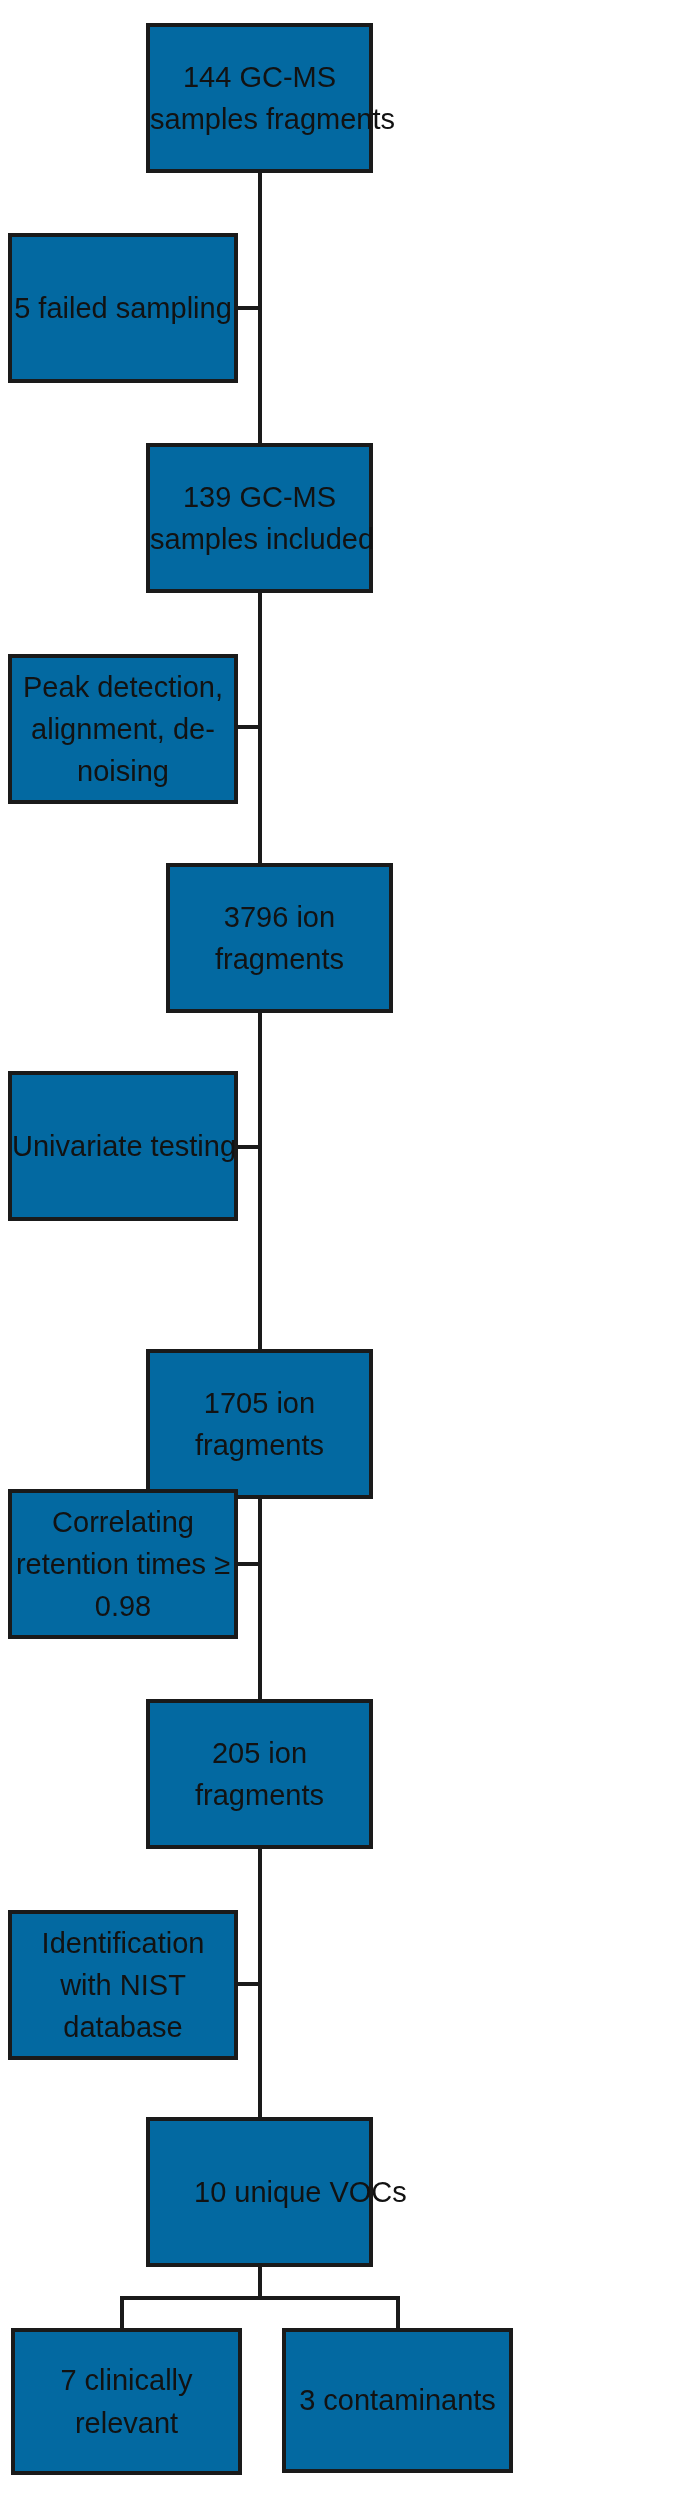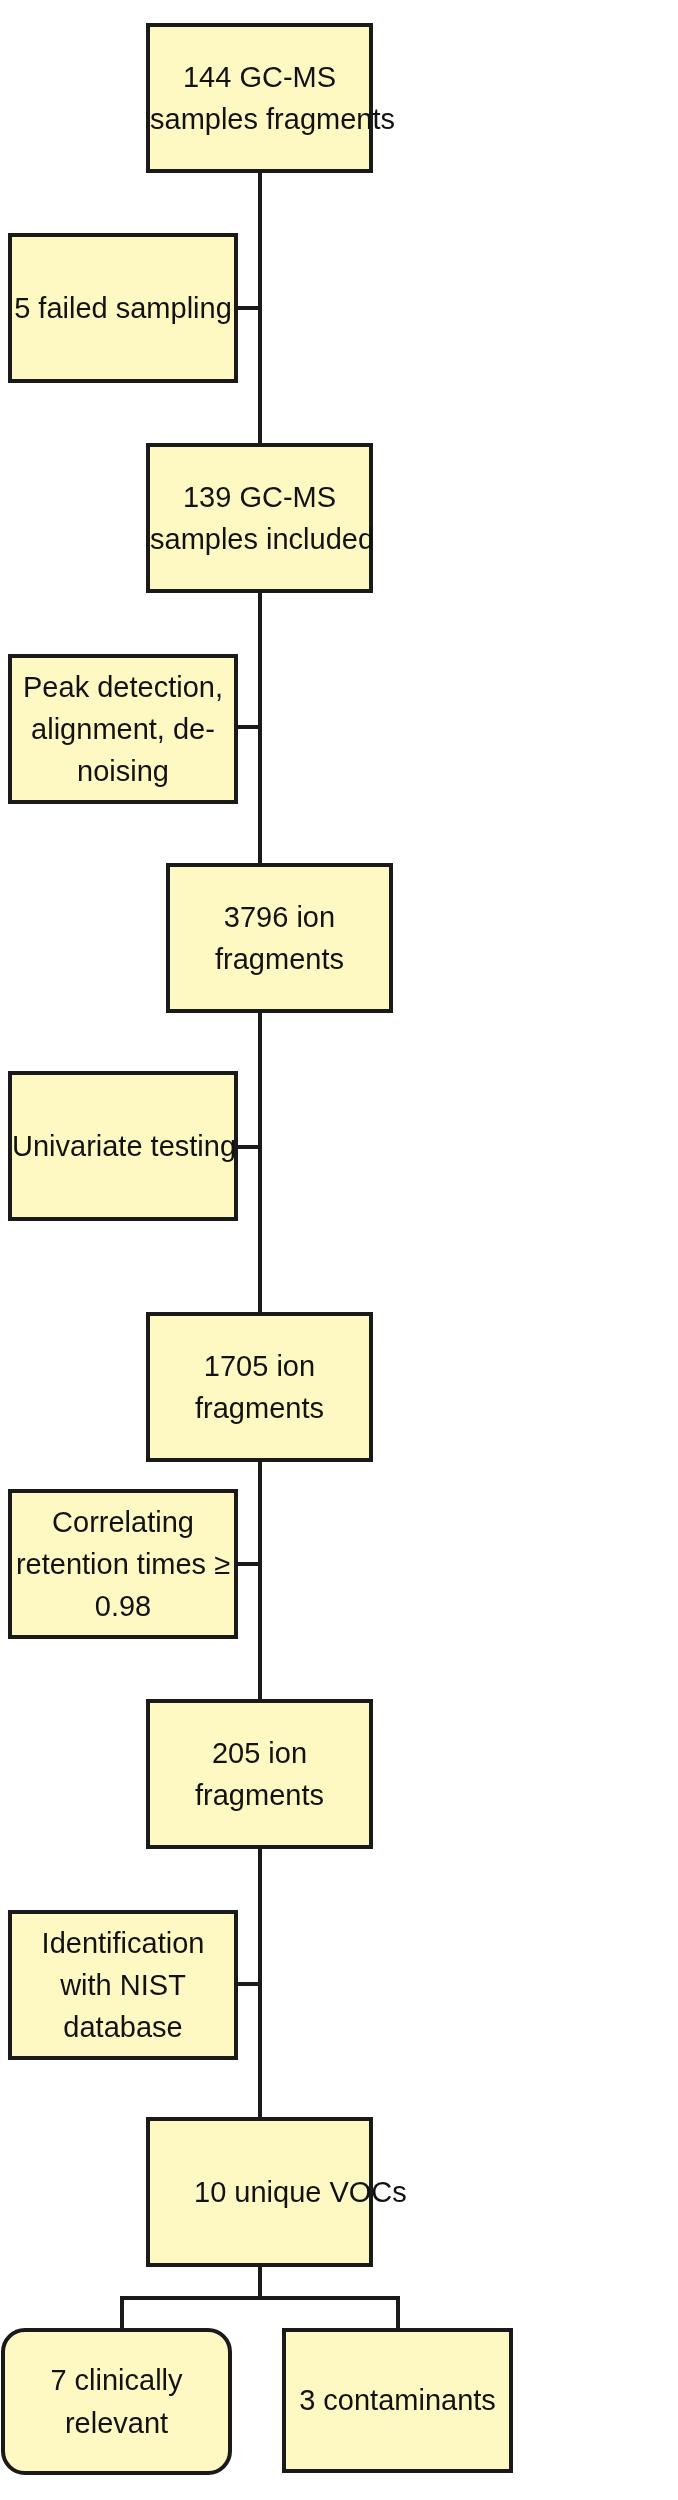--- a/index.html
+++ b/index.html
@@ -2,36 +2,36 @@
 <html><head>
 <meta charset="utf-8">
 <style>
   html,body{margin:0;padding:0;background:#ffffff;}
   .canvas{
     position:relative;width:678px;height:2500px;background:#ffffff;
     font-family:"Liberation Sans",sans-serif;color:#151515;overflow:hidden;
   }
   .line{position:absolute;background:#1a1a1a;}
   .box{
-    position:absolute;box-sizing:border-box;background:#fef9c3;
+    position:absolute;box-sizing:border-box;background:#0369a1;
     border:4px solid #1a1a1a;display:flex;align-items:center;justify-content:center;
     text-align:center;
   }
   .box-text{width:100%;font-size:29px;line-height:1.45;color:#121212;}
   .box-text span{display:block;white-space:nowrap;}
   
   .main{left:146px;width:227px;height:150px;}
   .m1{top:23px;}  .m2{top:443px;} .m3{top:863px;margin-left:20px;}
-  .m4{top:1312px;}.m5{top:1699px;text-align:center;}.m6{top:2117px;padding-left:44px;}
+  .m4{top:1349px;}.m5{top:1699px;text-align:center;}.m6{top:2117px;padding-left:44px;}
   
   .side{left:8px;width:230px;height:150px;}
   .s1{top:233px;} .s2{top:654px;} .s3{top:1071px;}
   .s4{top:1489px;}.s5{top:1910px;}
   
-  .o1{left:1px;top:2328px;width:231px;height:147px;border-radius:24px;}
+  .o1{left:11px;top:2328px;width:231px;height:147px;}
   .o2{left:282px;top:2328px;width:231px;height:145px;}
 </style>
 </head>
 <body>
 
 <div class="canvas">
 
   <div class="line" style="left:258px;top:173px;width:4px;height:1948px;"></div>
 
   <div class="line" style="left:236px;top:306px;width:26px;height:4px;"></div>

